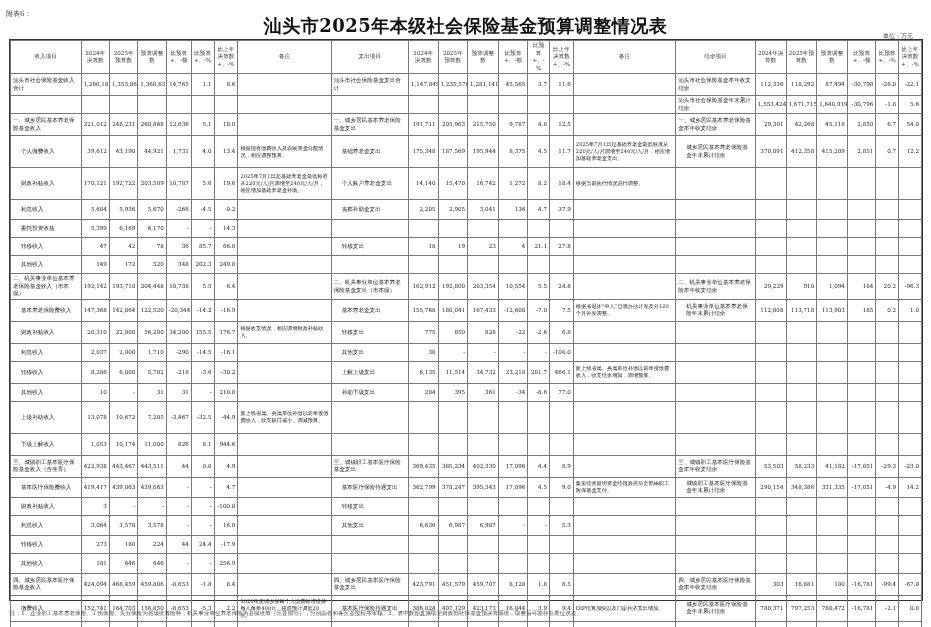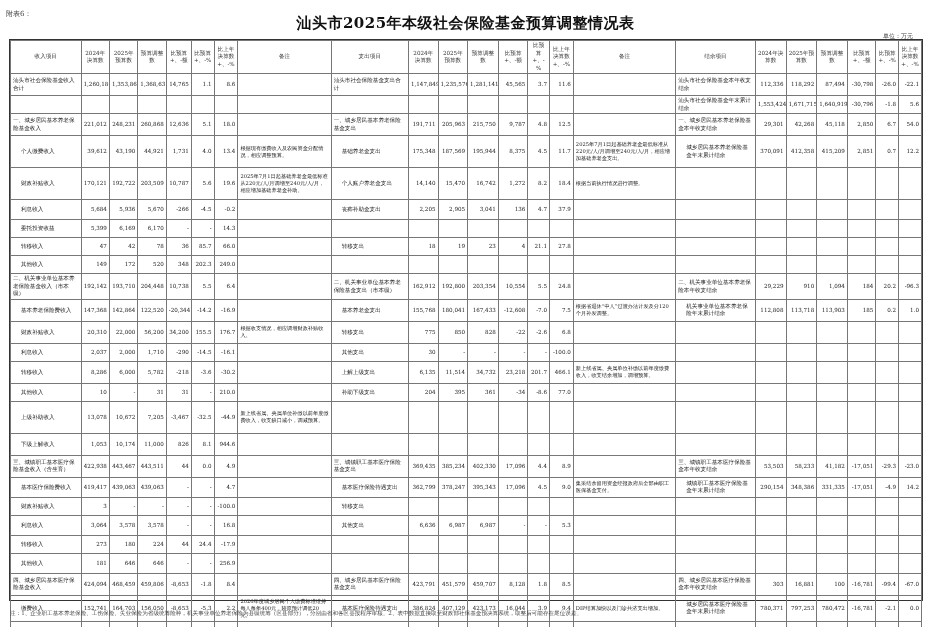--- a/index.html
+++ b/index.html
@@ -1,18 +1,18 @@
 <!DOCTYPE html>
 <html><head>
 <meta charset="utf-8">
 <style>
   html,body{margin:0;padding:0;background:#fff;}
   body{width:931px;height:627px;position:relative;overflow:hidden;font-family:"DejaVu Serif","Liberation Serif",serif;color:#222;}
   .attach{position:absolute;left:6px;top:9px;font-size:7px;color:#444;}
-  .title{position:absolute;left:0;right:0;top:14px;text-align:center;font-size:15px;font-weight:bold;letter-spacing:0.5px;color:#111;}
+  .title{position:absolute;left:0;right:0;top:14px;text-align:center;font-size:18px;font-weight:bold;letter-spacing:0.5px;color:#111;}
   .unit{position:absolute;right:18px;top:32px;font-size:6px;color:#444;}
   .tblwrap{position:absolute;left:9px;top:39px;width:914px;height:562px;border:1.6px solid #333;box-sizing:border-box;}
   table{border-collapse:collapse;table-layout:fixed;width:100%;font-size:5.6px;line-height:1.35;}
   td,th{border:0.7px solid #777;padding:1px 2px;overflow:hidden;vertical-align:middle;}
   th{font-weight:normal;text-align:center;color:#333;height:24px;}
   td.num{text-align:right;}
   td.lbl{text-align:left;}
   td.lbl.sub{padding-left:10px;}
   td.note{text-align:left;font-size:5.2px;}
   .sep{border-left:1.6px solid #333 !important;}

